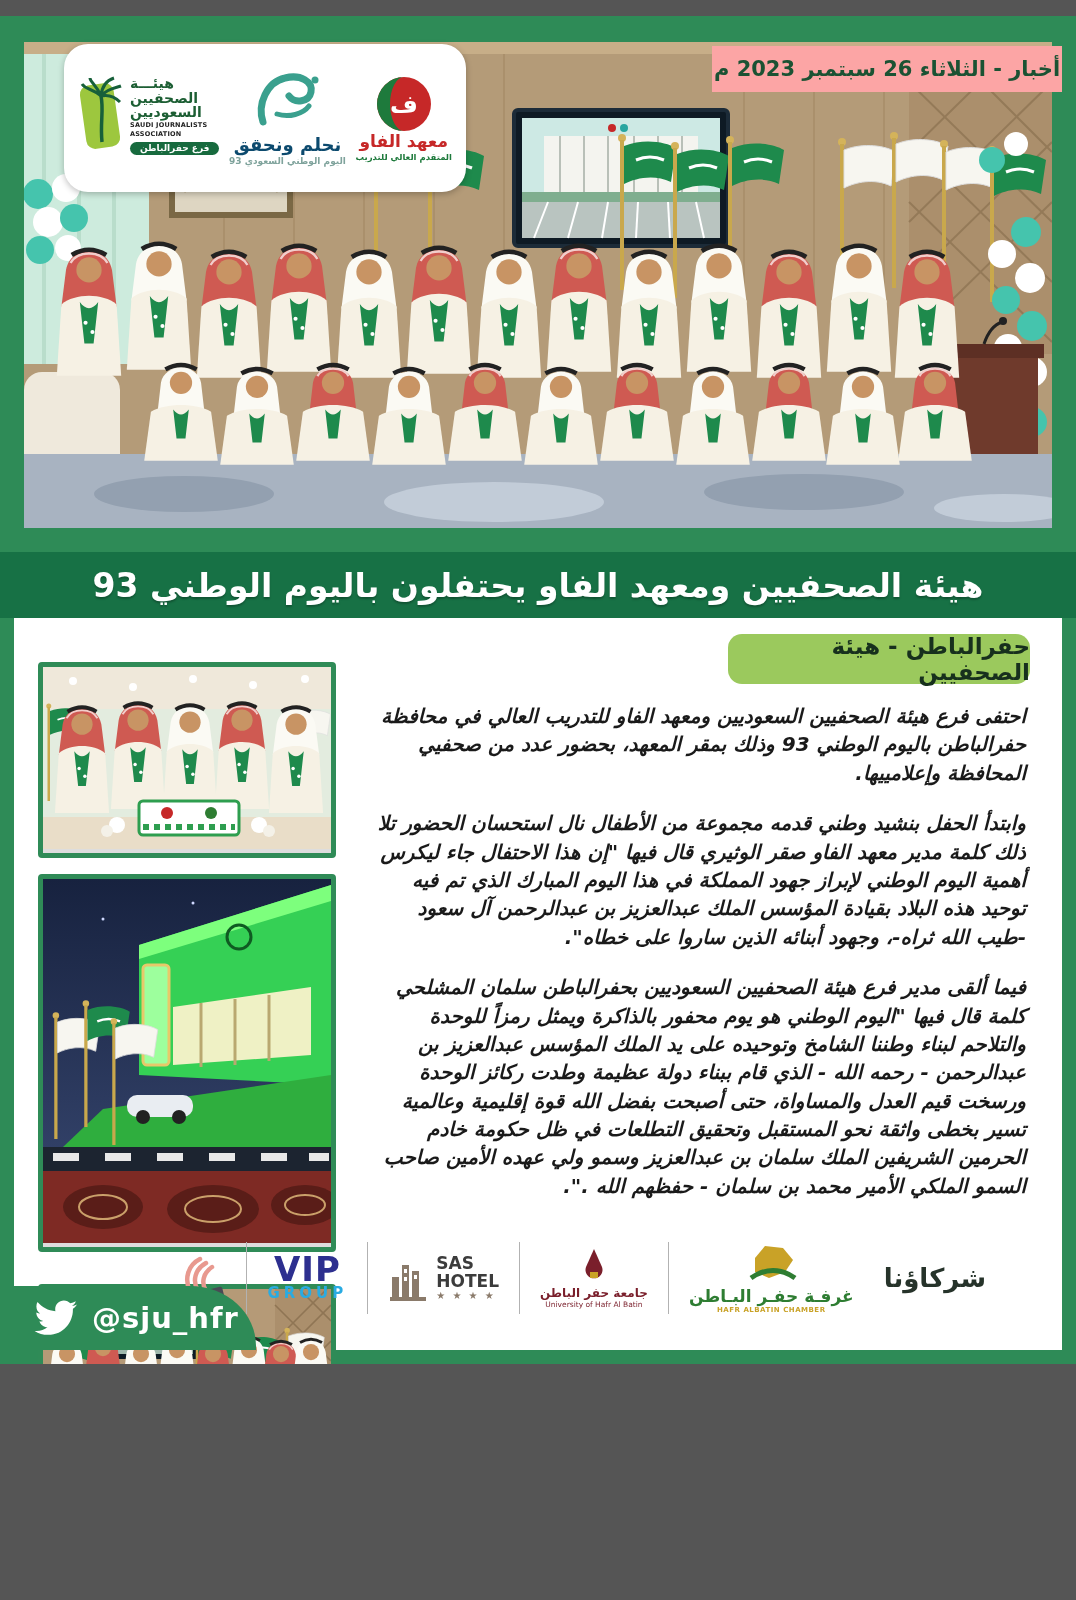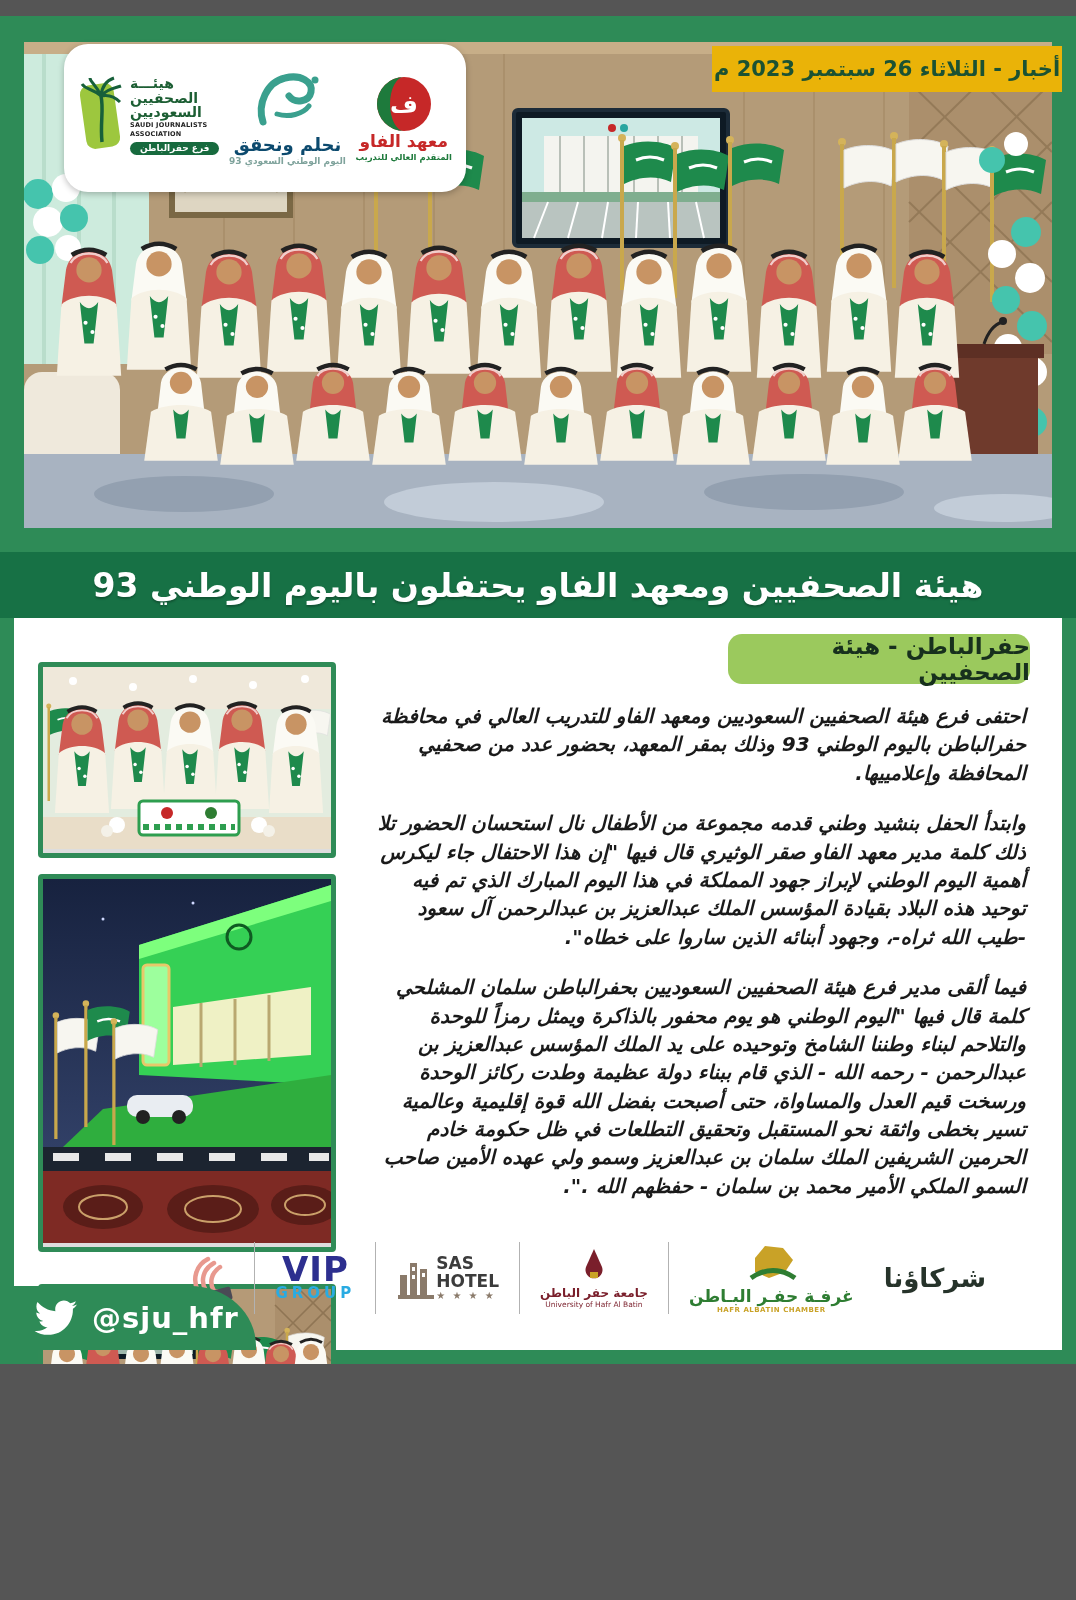--- a/index.html
+++ b/index.html
@@ -16,21 +16,21 @@
   .sja-txt{display:flex;flex-direction:column;align-items:flex-start;line-height:1.05;}
   .sja-ar{color:#1c5e33;font-weight:bold;font-size:14px;}
   .sja-en{color:#222;font-size:6.5px;font-weight:bold;letter-spacing:.2px;margin-top:2px;}
   .sja-branch{margin-top:4px;background:#176a3e;color:#fff;font-size:9px;font-weight:bold;border-radius:8px;padding:2px 10px;align-self:stretch;text-align:center;}
   .nd-slogan{color:#0c4a6e;font-weight:bold;font-size:18px;line-height:1;}
   .nd-sub{color:#7fa39c;font-size:9px;font-weight:bold;margin-top:2px;}
   .fao-title{color:#c62828;font-weight:bold;font-size:17px;line-height:1;}
   .fao-sub{color:#1e7a3c;font-size:8.5px;font-weight:bold;margin-top:2px;}
   .fao-glyph{fill:#fff;font-size:24px;font-weight:bold;}
   
-  .date-band{position:absolute;right:14px;top:30px;width:350px;height:46px;background:#eab308;
+  .date-band{position:absolute;right:14px;top:30px;width:350px;height:46px;background:#fca5a5;
     display:flex;align-items:center;justify-content:center;color:#1b5233;font-weight:bold;font-size:21px;}
   
   .headline-bar{position:absolute;left:0;right:0;top:536px;height:66px;background:#177145;
     display:flex;align-items:center;justify-content:center;}
   .headline-bar div{color:#fff;font-weight:bold;font-size:33px;text-shadow:0 2px 2px rgba(0,0,0,.25);}
   
   .content{position:absolute;left:14px;right:14px;top:602px;bottom:14px;background:#fff;}
   .byline-badge{position:absolute;right:32px;top:16px;width:302px;height:50px;background:#9bc95d;border-radius:14px;
     display:flex;align-items:center;justify-content:center;color:#17301d;font-weight:bold;font-size:23px;}
   .photos{position:absolute;left:24px;top:44px;width:298px;}
@@ -39,21 +39,21 @@
   .ph3{margin-top:32px !important;}
   .article{position:absolute;right:36px;left:350px;top:84px;direction:rtl;text-align:right;}
   .article p{margin:0 0 22px 0;color:#1a1a1a;font-weight:bold;font-size:20px;line-height:1.42;font-style:italic;}
   
   .partners{position:absolute;right:70px;bottom:26px;height:92px;display:flex;align-items:center;gap:20px;}
   .partners-label{color:#26332a;font-weight:bold;font-size:26px;margin-right:6px;margin-left:10px;}
   .p-div{width:1px;height:72px;background:#b2b2b2;}
   .p-logo{display:flex;flex-direction:column;align-items:center;justify-content:center;text-align:center;}
   .vip-name{color:#2d2f8f;font-weight:bold;font-size:34px;line-height:.9;letter-spacing:1px;}
   .vip-sub{color:#29abe2;font-weight:bold;font-size:15px;letter-spacing:4px;}
-  .sas-wrap{display:flex;align-items:flex-start;gap:0;}
+  .sas-wrap{display:flex;align-items:flex-end;gap:8px;}
   .sas-name{color:#3c3c3c;font-weight:bold;font-size:17px;line-height:1.05;text-align:left;}
   .sas-stars{color:#8a7a6a;font-size:10px;letter-spacing:2px;text-align:left;}
   .uhb-name{color:#7a1f2b;font-weight:bold;font-size:12px;margin-top:2px;}
   .uhb-sub{color:#7a1f2b;font-size:7.5px;}
   .ch-name{color:#2e7d32;font-weight:bold;font-size:17px;margin-top:2px;}
   .ch-sub{color:#c9a227;font-size:7px;font-weight:bold;letter-spacing:.5px;}
   .media-badge{background:#4a4a55;color:#fff;font-size:10px;font-weight:bold;padding:1px 8px;transform:rotate(-14deg);margin-top:-8px;border-radius:2px;}
   
   .tw-ribbon{position:absolute;left:0;bottom:14px;width:256px;height:64px;background:#2e8b57;
     border-top-right-radius:66px 60px;display:flex;align-items:center;gap:14px;padding:0 0 0 34px;}

